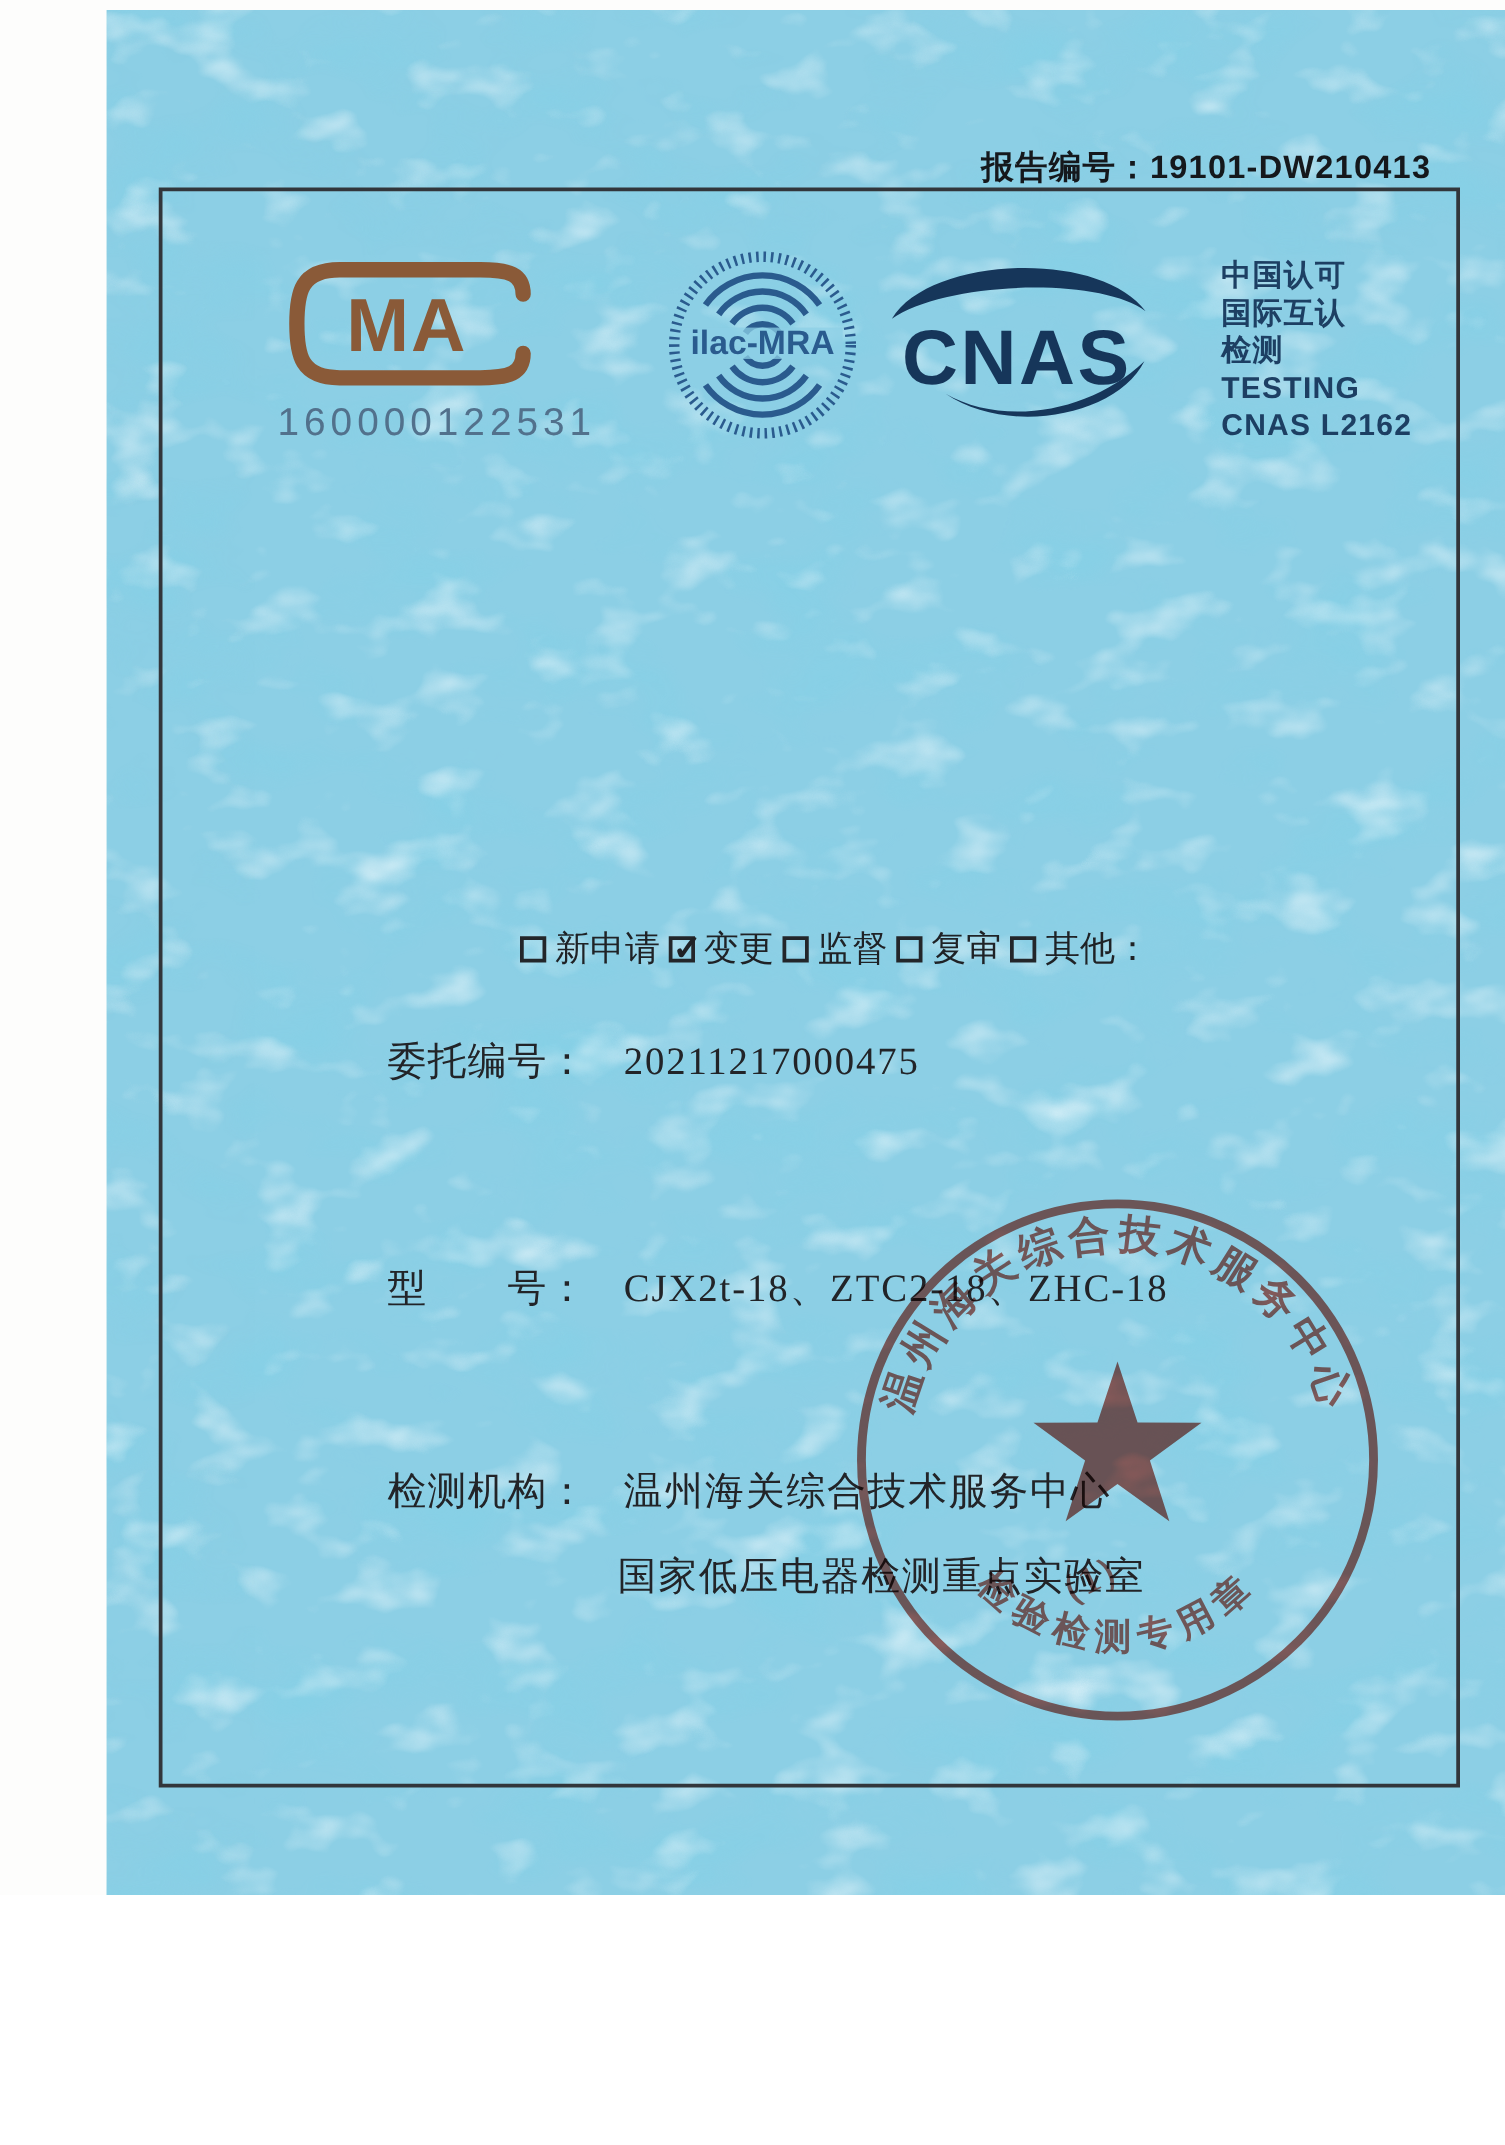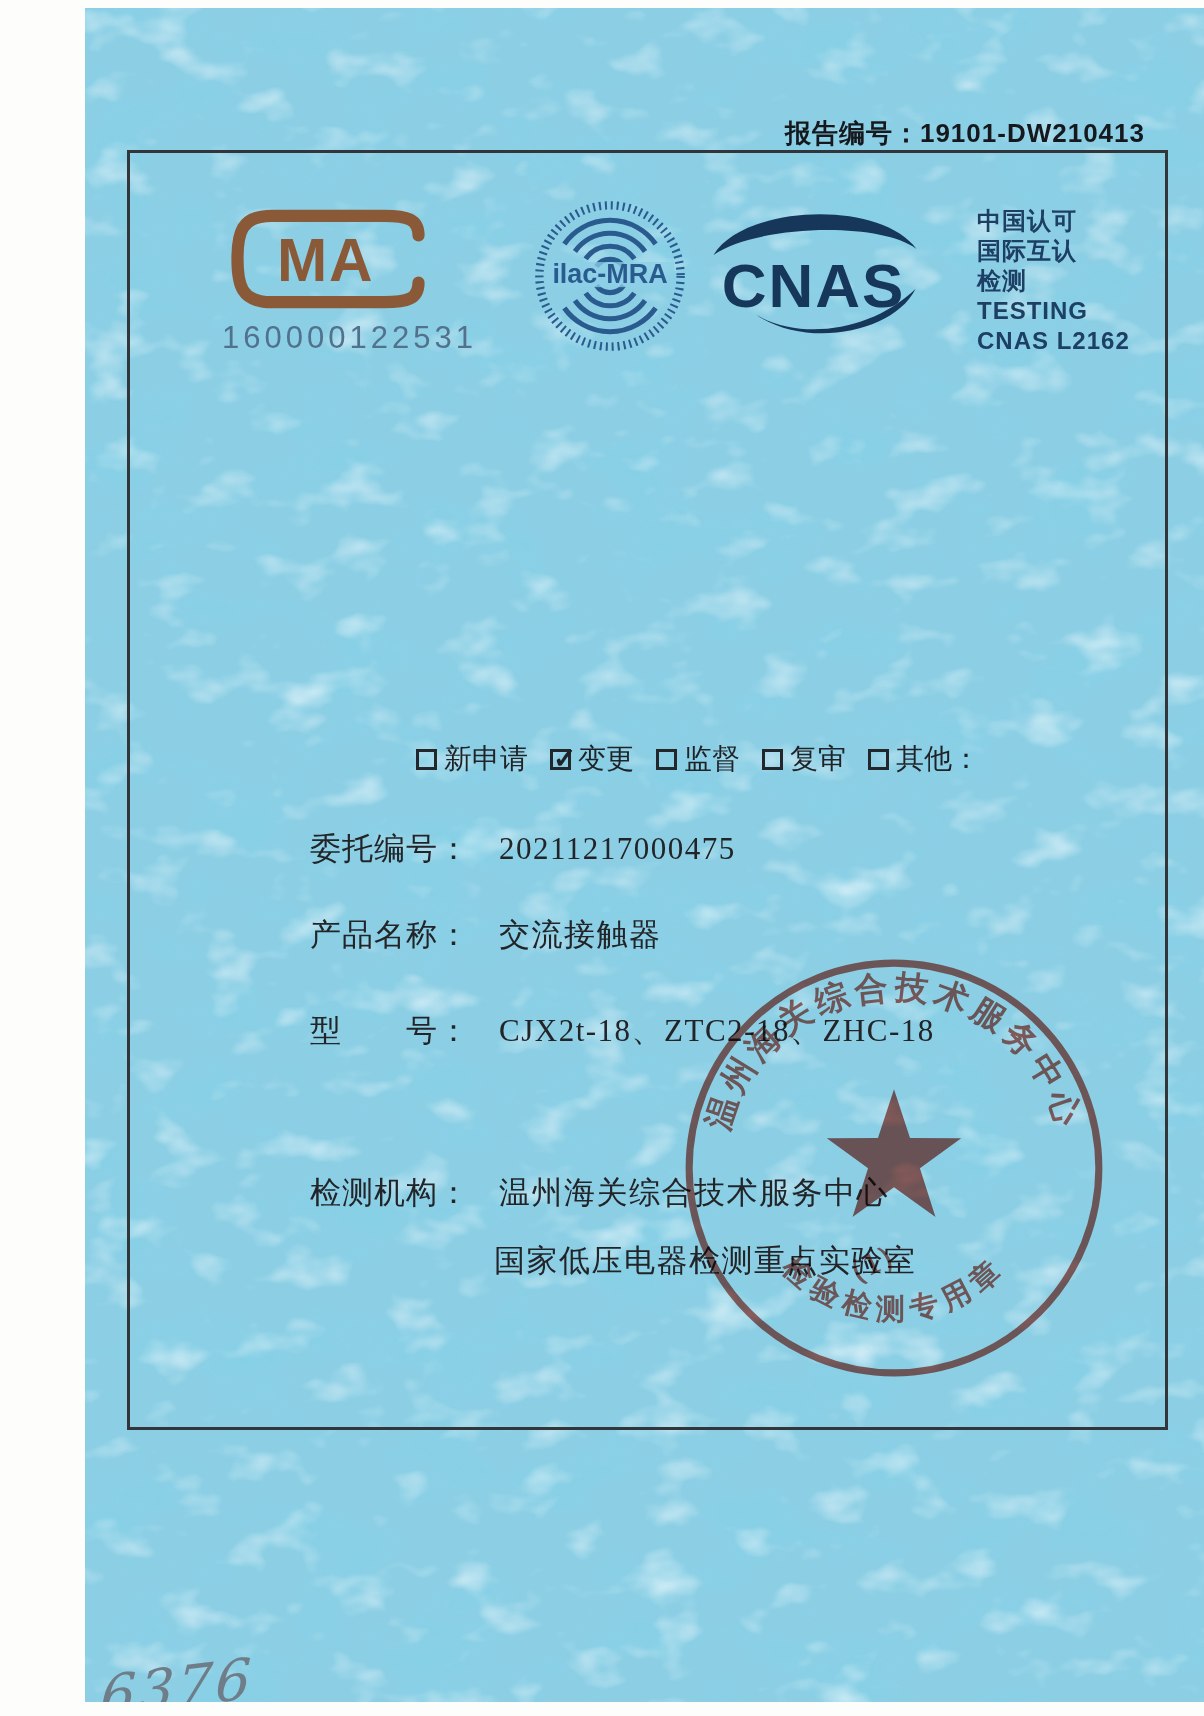--- a/index.html
+++ b/index.html
@@ -1,17 +1,17 @@
 <!DOCTYPE html>
 <html><head>
 <meta charset="utf-8">
 <style>
   html,body { margin:0; padding:0; background:#ffffff; }
   .page {
-    position:relative; width:1204px; height:1716px; overflow:hidden;
+    position:relative; width:1204px; height:1516px; overflow:hidden;
     background:#fcfcfb; font-family:"Liberation Serif", serif;
   }
   .paper { position:absolute; left:85px; top:8px; width:1119px; height:1695px; }
   .paper svg { display:block; }
 
   .strip { position:absolute; background:#fdfdfc; z-index:6; }
   .strip-left  { left:0; top:0; width:85px;  height:1716px; }
   .strip-top   { left:0; top:0; width:1204px; height:8px; }
   .strip-bottom{ left:0; top:1702px; width:1204px; height:14px; }
 
@@ -42,21 +42,21 @@
   }
 
   .doc-title {
     position:absolute; left:127px; top:558px; width:1035px; text-align:center;
     font-size:64px; letter-spacing:32px; color:#26292c; font-weight:500; z-index:2;
     white-space:nowrap;
   }
 
   .apply-row {
     position:absolute; left:416px; top:740px; z-index:2;
-    display:flex; align-items:flex-start; gap:22px;
+    display:flex; align-items:flex-start; gap:7px;
     font-size:28px; color:#1f2226; white-space:nowrap;
   }
   .apply-opt { display:flex; align-items:center; }
   .cbox {
     position:relative; display:inline-block; width:21px; height:21px;
     border:3px solid #23262a; margin-right:7px; box-sizing:border-box;
   }
   .cbox.checked::after {
     content:"✓"; position:absolute; left:0px; top:-10px;
     font-size:28px; font-weight:bold; color:#1f2226;
@@ -165,21 +165,20 @@
       <span>复审</span>
     </span>
     <span class="apply-opt">
       <span class="cbox"></span>
       <span>其他：</span>
     </span>
   </div>
 
   <div class="field f-consign"><span class="lbl">委托编号：</span><span class="val">20211217000475</span></div>
 
-  <div class="field f-product"><span class="lbl">产品名称：</span><span class="val">交流接触器</span></div>
 
   <div class="field f-model"><span class="lbl">型　　号：</span><span class="val">CJX2t-18、ZTC2-18、ZHC-18</span></div>
 
   <div class="field f-agency2"><span class="val">国家低压电器检测重点实验室</span></div>
 
   <div class="field f-agency"><span class="lbl">检测机构：</span><span class="val">温州海关综合技术服务中心</span></div>
 
   <svg class="stamp" width="444" height="444" viewBox="0 0 440 440">
     <circle cx="220" cy="220" r="203" fill="none" stroke="#b5473e" stroke-width="7"></circle>
     <polygon fill="#b0433a" points="220,142 235.9,190.2 286.6,190.4 245.7,220.3 261.1,268.6 220,239 178.9,268.6 194.3,220.3 153.4,190.4 204.1,190.2"></polygon>

